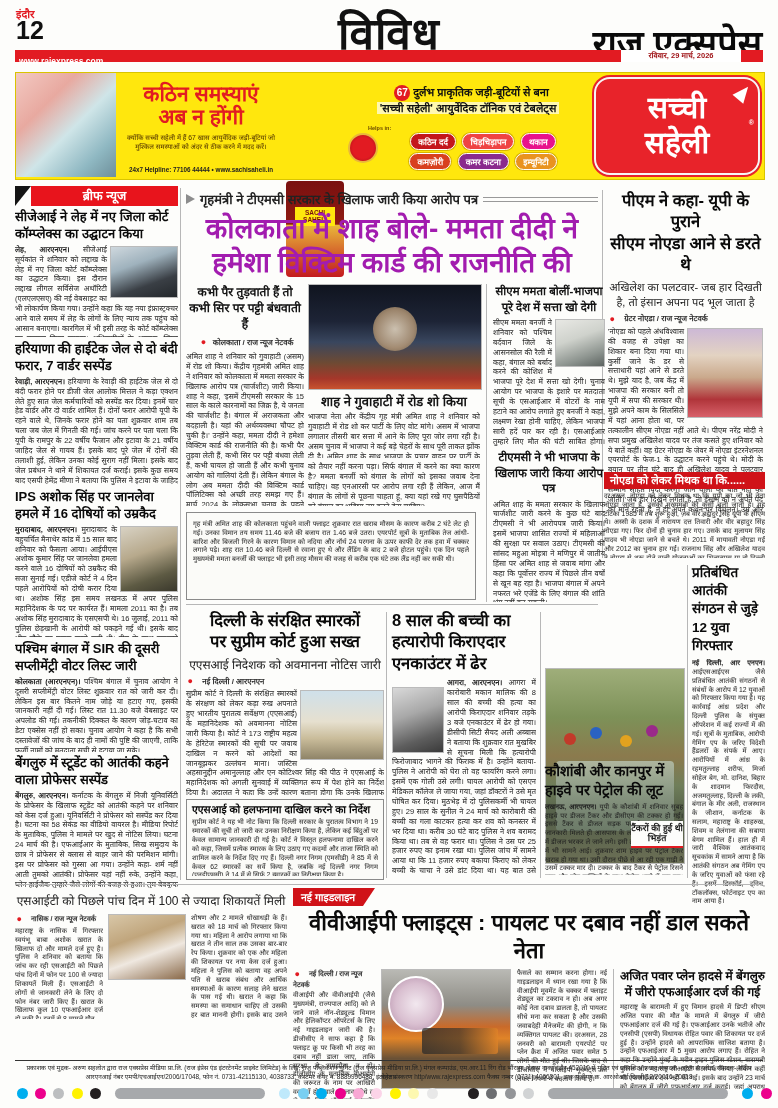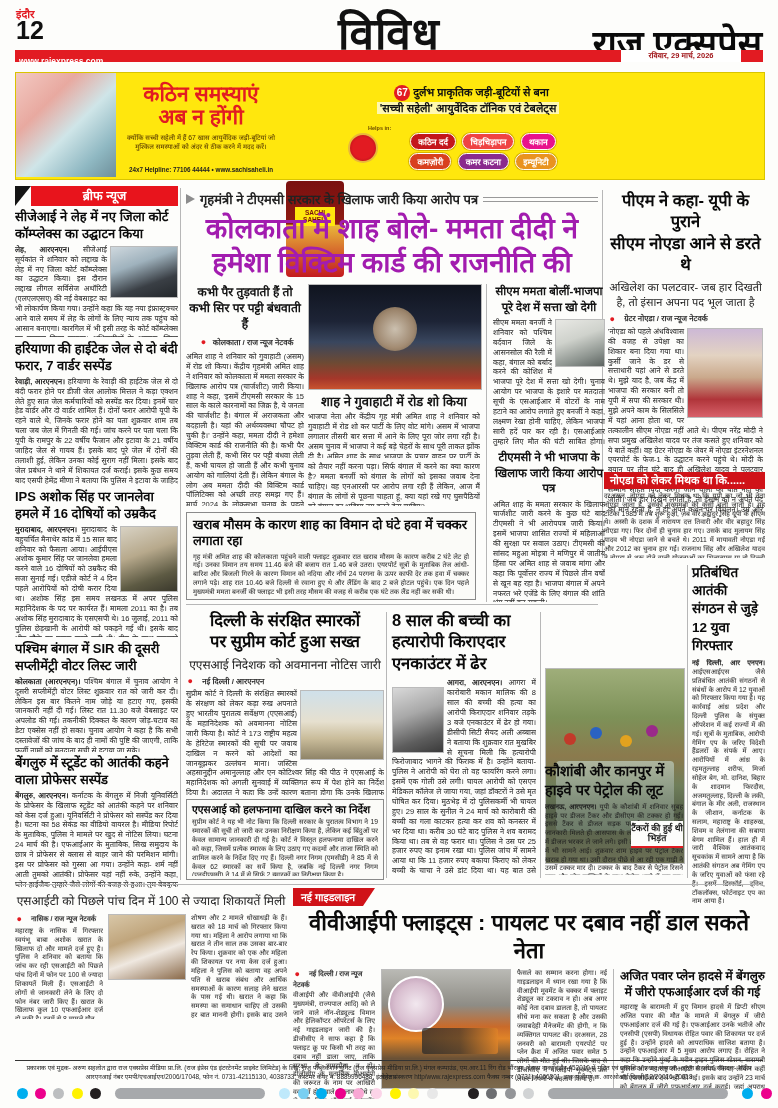--- a/index.html
+++ b/index.html
@@ -80,20 +80,28 @@
     <div class="abs" style="left:352px;top:52px;font-size:5.5px;font-weight:bold;color:#6b4a00;">Helps in:</div>
     <div class="abs" style="left:332px;top:60px;width:26px;height:26px;border-radius:50%;background:radial-gradient(circle,#e21b22 55%,#a80f14 100%);border:2px solid #e9b83a;"></div>
     <div class="abs" style="left:364px;top:58px;width:206px;text-align:center;">
       <span class="pill p1">कठिन दर्द</span>
       <span class="pill p2">चिड़चिड़ापन</span>
       <span class="pill p3">थकान</span><br>
       <span class="pill p4">कमज़ोरी</span>
       <span class="pill p5">कमर कटना</span>
       <span class="pill p6">इम्यूनिटी</span>
     </div>
+    <div class="abs brand" style="left:578px;top:4px;width:162px;height:94px;">
+      <div style="font-size:30px;line-height:1.15;padding-top:12px;">
+        <span>सच्ची</span><br>
+        <span>सहेली</span>
+      </div>
+      <div class="abs" style="right:8px;top:6px;width:0;height:0;border-left:7px solid transparent;border-right:7px solid transparent;border-bottom:16px solid #ffffff;transform:rotate(40deg);"></div>
+      <div class="abs" style="right:4px;top:40px;font-size:7px;">®</div>
+    </div>
   </div>
 
   <div class="abs" style="left:15px;top:186px;width:163px;">
     <div style="display:flex;">
       <div class="brief-wedge"></div>
       <div class="brief-ribbon" style="flex:1;">ब्रीफ न्यूज</div>
     </div>
 
     <div style="height:132px;overflow:hidden;">
       <div class="bh">सीजेआई ने लेह में नए जिला कोर्ट कॉम्प्लेक्स का उद्घाटन किया</div>
@@ -175,21 +183,20 @@
     <div class="subhead" style="font-size:11.5px;line-height:1.35;">सीएम ममता बोलीं-भाजपा पूरे देश में सत्ता खो देगी</div>
     <div class="bd" style="height:128px;margin-top:3px;">
       <span class="ph" style="float:right;width:48px;height:46px;margin:1px 0 2px 3px;background:linear-gradient(160deg,#e8e8e4 0%,#cfd2cc 40%,#8e9590 75%,#5c6360 100%);"></span>
       <span>सीएम ममता बनर्जी ने शनिवार को पश्चिम बर्दवान जिले के आसनसोल की रैली में कहा, बंगाल को बर्बाद करने की कोशिश में भाजपा पूरे देश में सत्ता खो देगी। चुनाव आयोग पर भाजपा के इशारे पर मतदाता सूची के एसआईआर में वोटरों के नाम हटाने का आरोप लगाते हुए बनर्जी ने कहा, लक्ष्मण रेखा होनी चाहिए, लेकिन भाजपा सारी हदें पार कर रही है। एसआईआर तुम्हारे लिए मौत की घंटी साबित होगा। उन्होंने भाजपा को चेतावनी दी। बनर्जी ने दावा किया, अगर भाजपा राज्य में सत्ता में आती है, तो वे बुलडोजरों का इस्तेमाल करके सबको बाहर निकाल देंगे।</span>
     </div>
     <div class="subhead" style="font-size:11.5px;line-height:1.35;margin-top:4px;">टीएमसी ने भी भाजपा के खिलाफ जारी किया आरोप पत्र</div>
     <div class="bd" style="height:112px;margin-top:3px;">अमित शाह के ममता सरकार के खिलाफ चार्जशीट जारी करने के कुछ घंटे बाद टीएमसी ने भी आरोपपत्र जारी किया। इसमें भाजपा शासित राज्यों में महिलाओं की सुरक्षा पर सवाल उठाए। टीएमसी की सांसद महुआ मोइत्रा ने मणिपुर में जातीय हिंसा पर अमित शाह से जवाब मांगा और कहा कि पूर्वोत्तर राज्य में पिछले तीन वर्षों से खून बह रहा है। भाजपा बंगाल में अपने नफरत भरे एजेंडे के लिए बंगाल की शांति भंग नहीं कर सकती।</div>
   </div>
 
   <div class="abs boxed" style="left:186px;top:512px;width:290px;height:88px;padding:4px 6px;box-sizing:border-box;overflow:hidden;background:#fbfbf8;">
-    <div class="hl" style="font-size:13px;line-height:1.25;">खराब मौसम के कारण शाह का विमान दो घंटे हवा में चक्कर लगाता रहा</div>
     <div class="bd6" style="height:56px;margin-top:3px;">गृह मंत्री अमित शाह की कोलकाता पहुंचने वाली फ्लाइट शुक्रवार रात खराब मौसम के कारण करीब 2 घंटे लेट हो गई। उनका विमान तय समय 11.46 बजे की बजाय रात 1.46 बजे उतरा। एयरपोर्ट सूत्रों के मुताबिक तेज आंधी-बारिश और बिजली गिरने के कारण विमान को नदिया और नॉर्थ 24 परगना के ऊपर काफी देर तक हवा में चक्कर लगाने पड़े। शाह रात 10.46 बजे दिल्ली से रवाना हुए थे और लैंडिंग के बाद 2 बजे होटल पहुंचे। एक दिन पहले मुख्यमंत्री ममता बनर्जी की फ्लाइट भी इसी तरह मौसम की वजह से करीब एक घंटे तक लैंड नहीं कर सकी थी।</div>
   </div>
 
   <div class="abs" style="left:608px;top:190px;width:155px;">
     <div class="hl" style="font-size:16.5px;line-height:1.3;text-align:center;">
       <span>पीएम ने कहा- यूपी के पुराने</span><br>
       <span>सीएम नोएडा आने से डरते थे</span>
     </div>
     <div style="font-size:11px;line-height:1.35;text-align:center;color:#222;margin-top:4px;font-weight:500;">अखिलेश का पलटवार- जब हार दिखती है, तो इंसान अपना पद भूल जाता है</div>
     <div class="byline" style="margin:4px 0 2px;">

